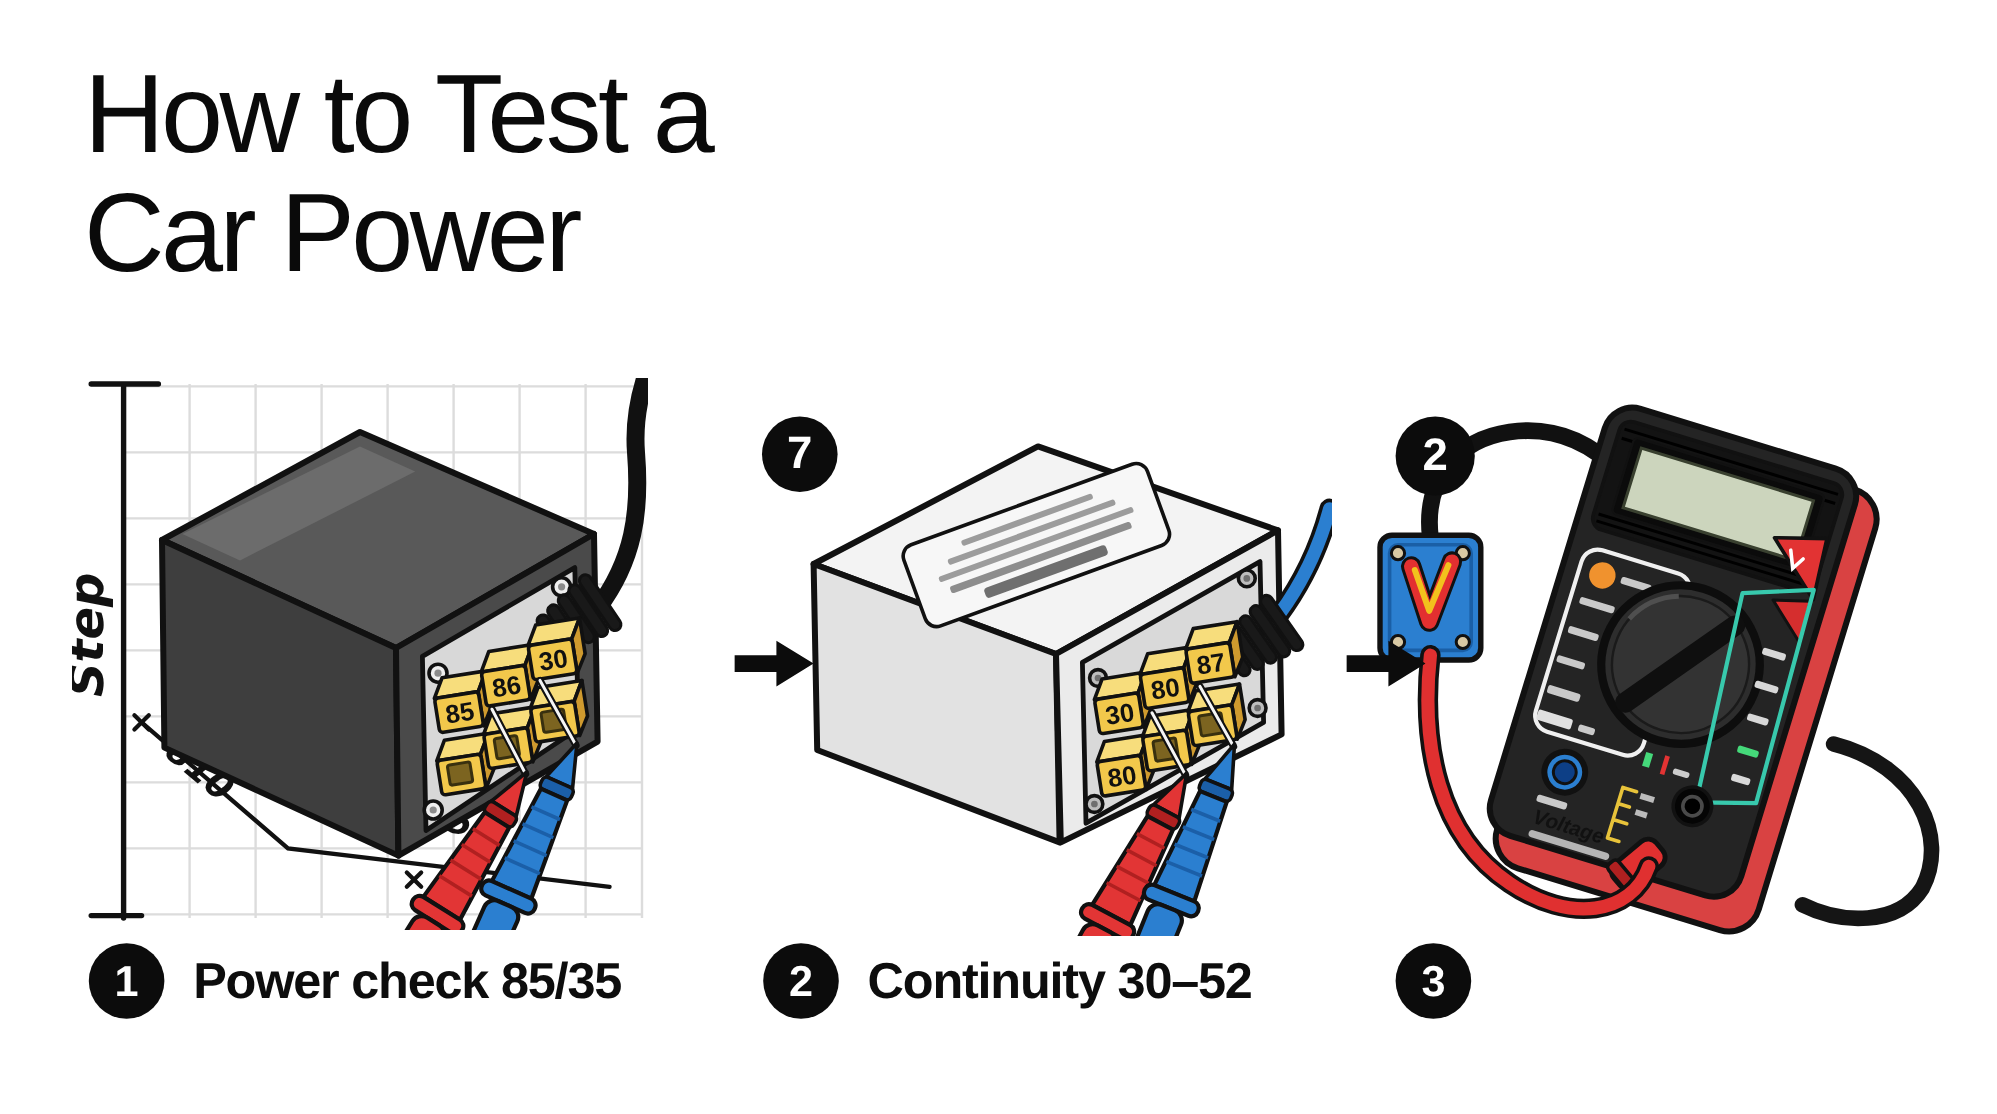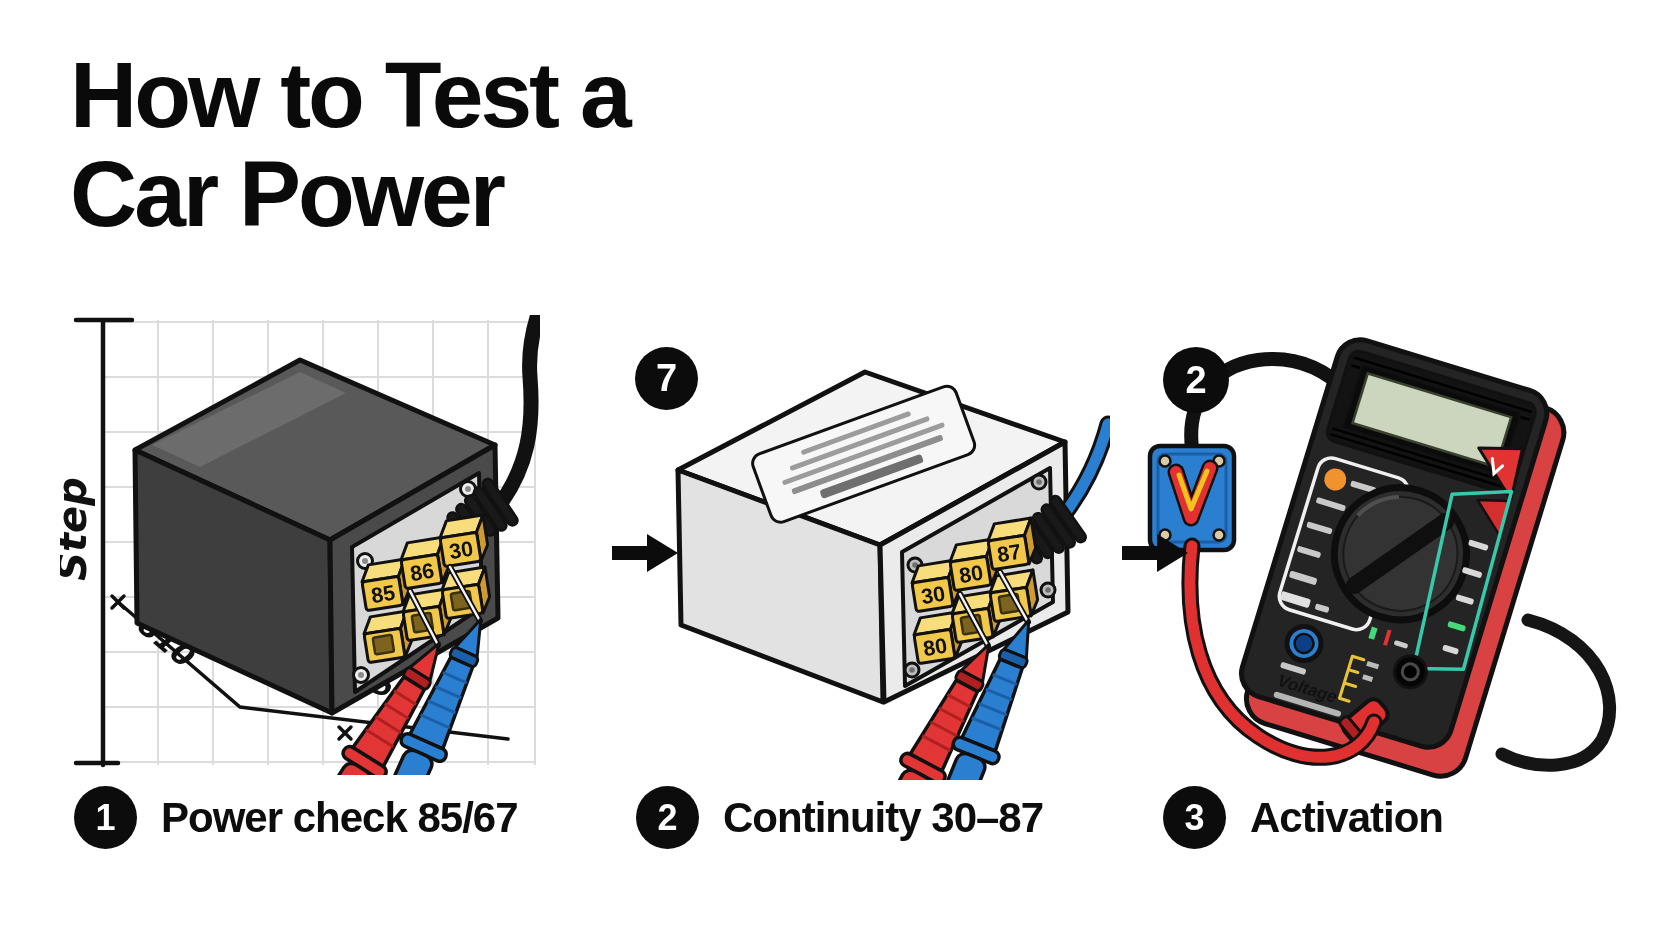--- a/index.html
+++ b/index.html
@@ -2,21 +2,21 @@
 <html><head>
 <meta charset="utf-8">
 <style>
   html,body{margin:0;padding:0;}
   body{
     width:1664px;height:928px;position:relative;background:#ffffff;
     font-family:"Liberation Sans",sans-serif;overflow:hidden;color:#0c0c0c;
   }
   .title{
     position:absolute;left:70px;top:46px;
-    font-size:93px;line-height:99px;font-weight:700;letter-spacing:-3px;color:#0a0a0a;
+    font-size:93px;line-height:99px;font-weight:400;letter-spacing:-3px;color:#0a0a0a;
   }
   .panel-svg{position:absolute;}
   #panel-1{left:60px;top:315px;}
   #panel-2{left:640px;top:330px;}
   #panel-3{left:1130px;top:320px;}
   .step-badge{
     position:absolute;background:#0c0c0c;border-radius:50%;color:#fff;
     display:flex;align-items:center;justify-content:center;font-weight:700;
   }
   #badge-step2{left:635px;top:347px;width:63px;height:63px;font-size:38px;}
@@ -368,22 +368,21 @@
 
 <svg class="arrow" id="arrow-1" viewBox="0 0 66 44">
   <path d="M0,15 H35 V3 L66,22 L35,41 V29 H0 Z" fill="#0c0c0c"></path>
 </svg>
 <svg class="arrow" id="arrow-2" viewBox="0 0 66 44">
   <path d="M0,15 H35 V3 L66,22 L35,41 V29 H0 Z" fill="#0c0c0c"></path>
 </svg>
 
 <div class="caption" id="caption-1">
   <div class="num">1</div>
-  <div class="lbl">Power check 85/67</div>
+  <div class="lbl">Power check 85/35</div>
 </div>
 <div class="caption" id="caption-2">
   <div class="num">2</div>
-  <div class="lbl">Continuity 30–87</div>
+  <div class="lbl">Continuity 30–52</div>
 </div>
 <div class="caption" id="caption-3">
   <div class="num">3</div>
-  <div class="lbl">Activation</div>
 </div>
 
 </body></html>

